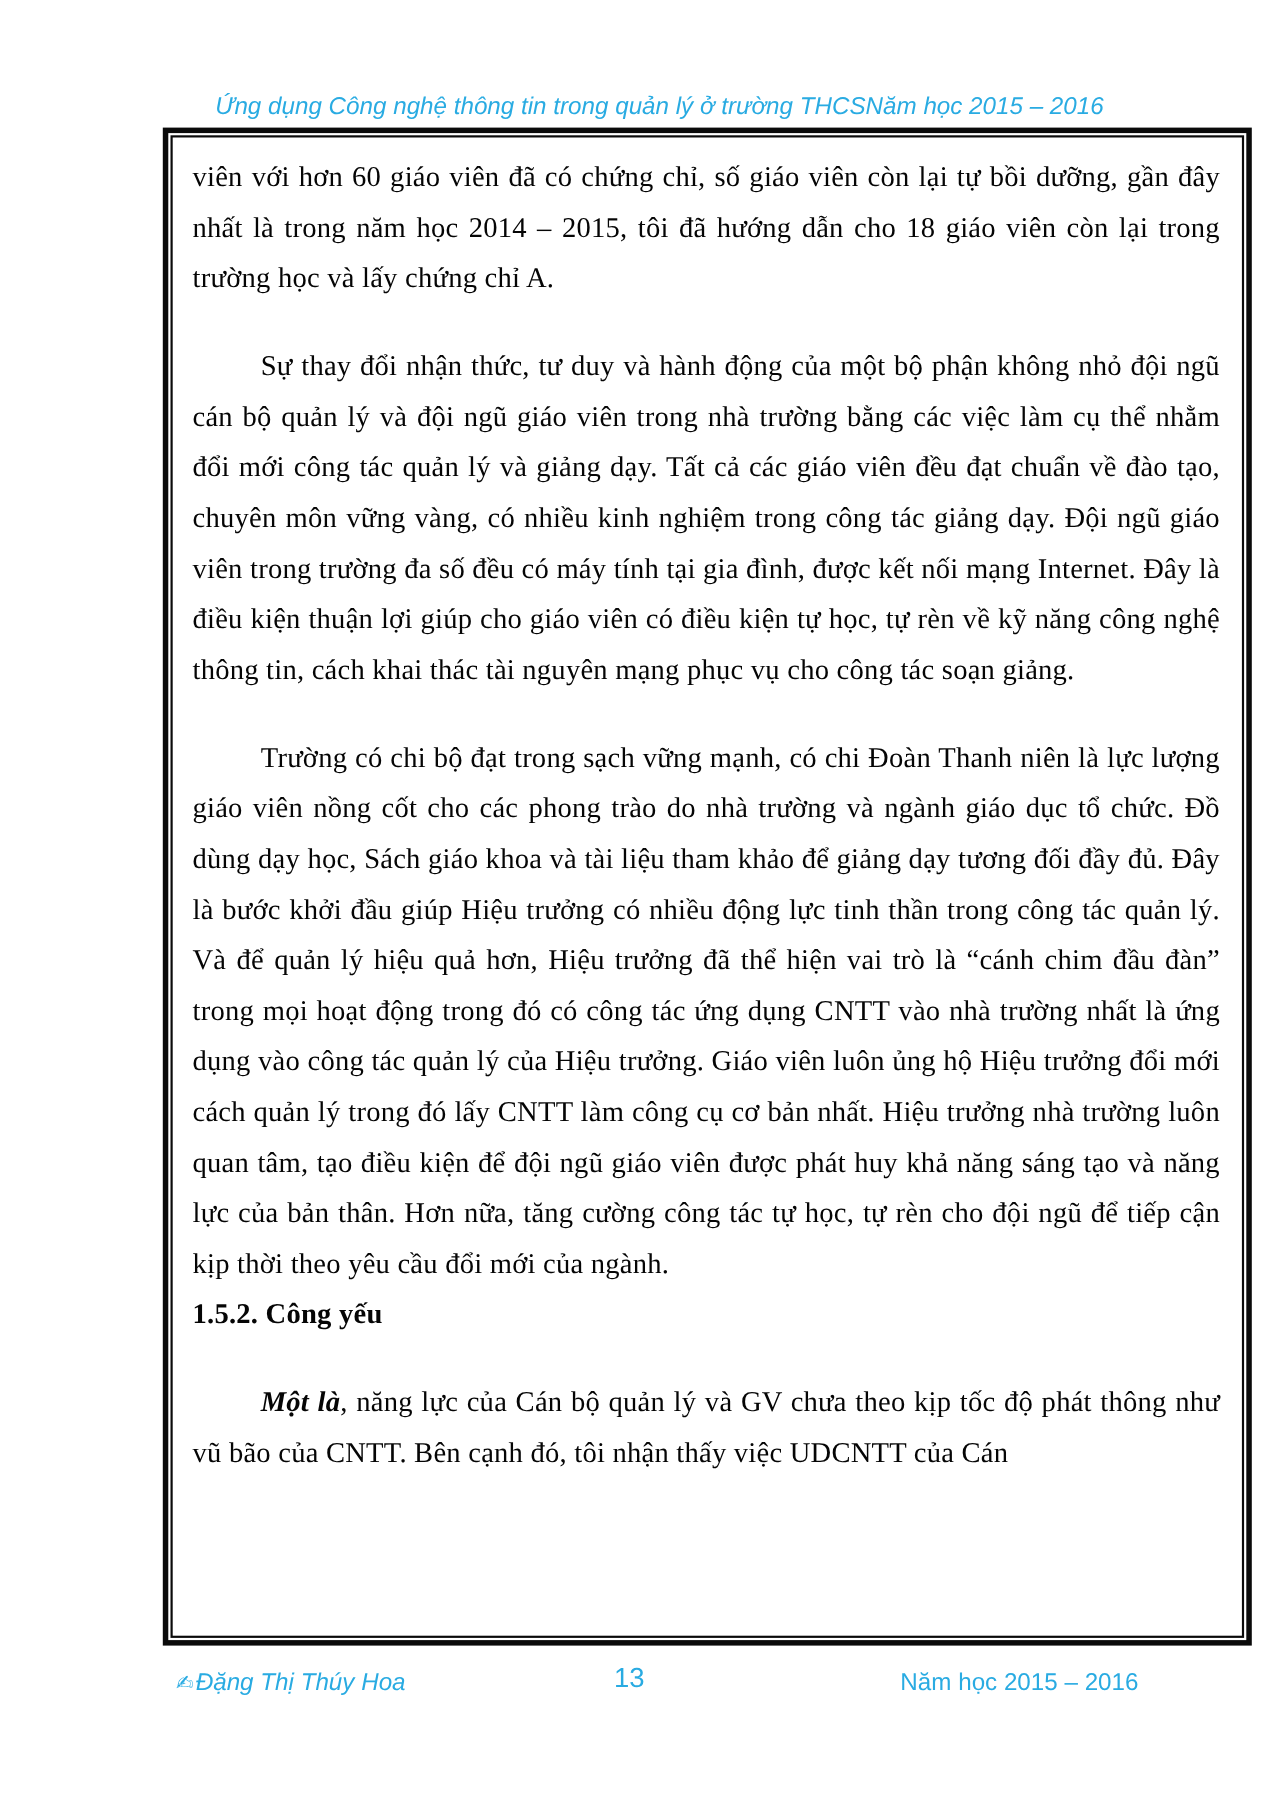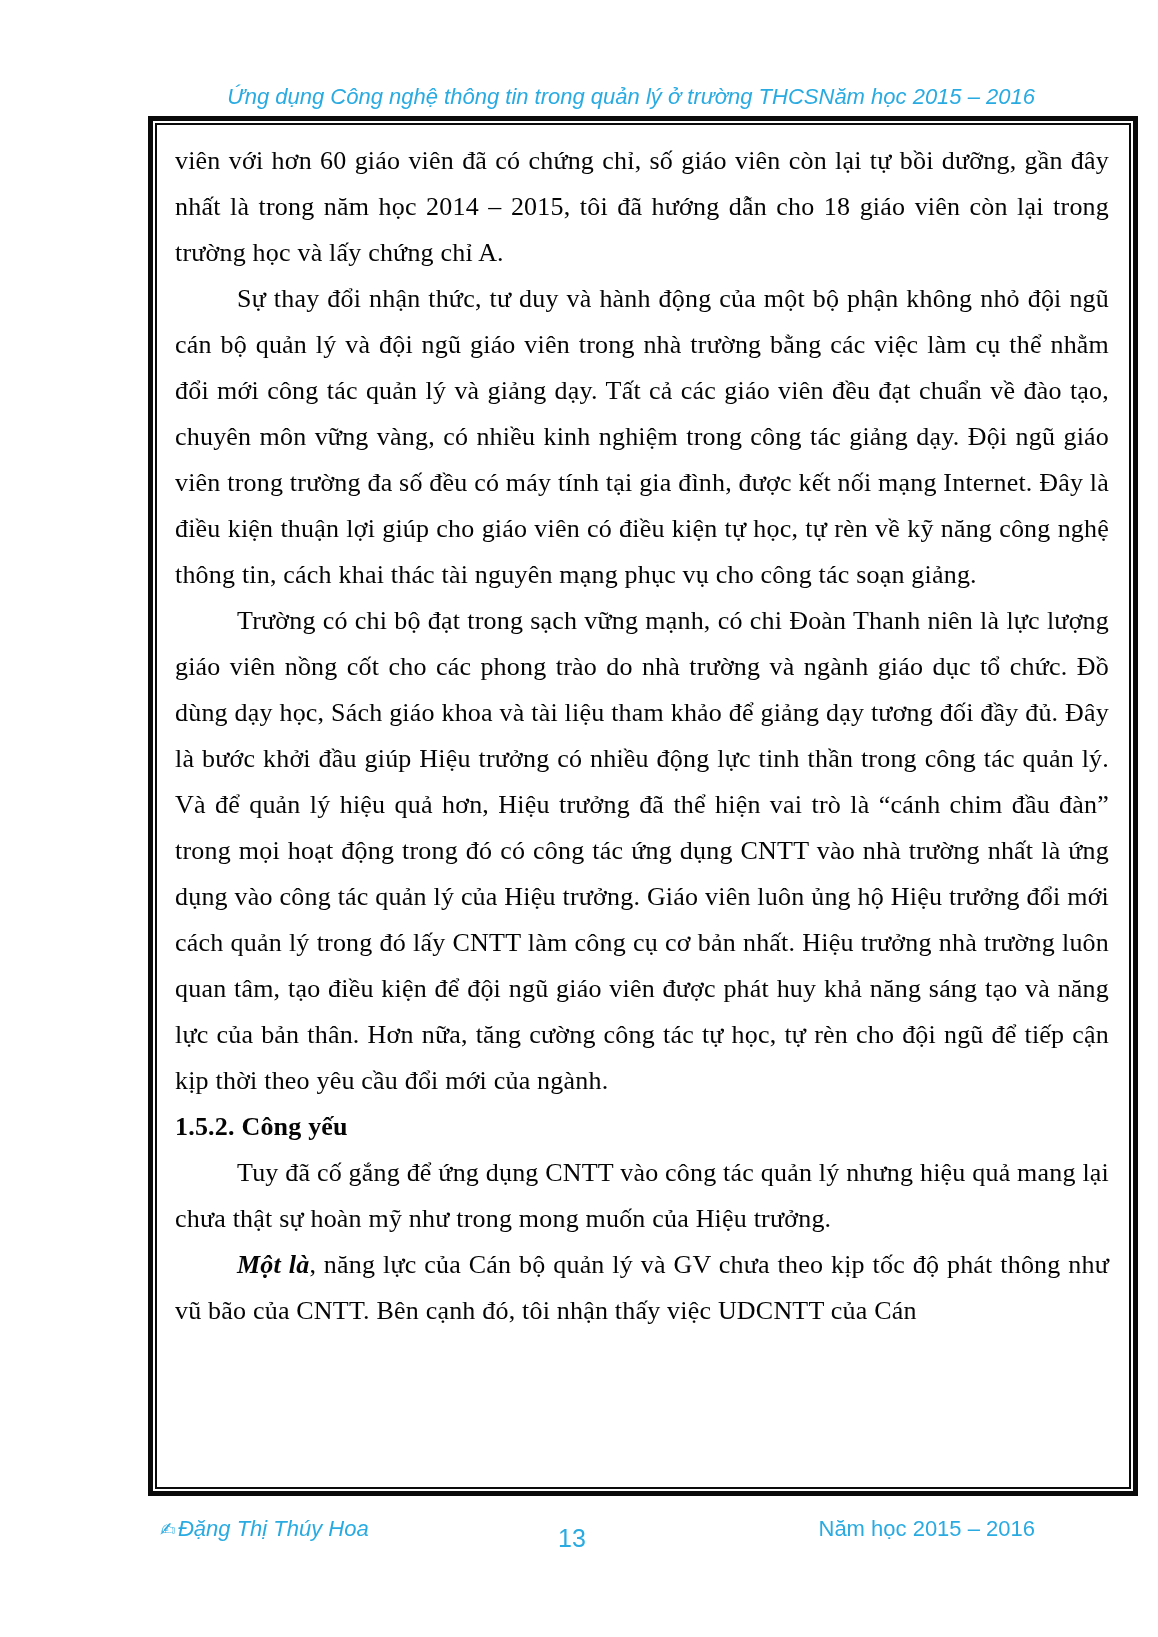--- a/index.html
+++ b/index.html
@@ -16,21 +16,21 @@
     font-family: "Liberation Serif", "DejaVu Serif", serif;
   }
 
   
   .doc-header {
     position: absolute;
     top: 84px;
     left: 164px;
     right: 123px;
     display: flex;
-    justify-content: flex-end;
+    justify-content: center;
     align-items: baseline;
     color: #29abe2;
     font-family: "Liberation Sans", "DejaVu Sans", sans-serif;
     font-style: italic;
     font-size: 22px;
     white-space: nowrap;
   }
 
   
   .content-box {
@@ -52,21 +52,21 @@
     overflow: hidden;
   }
   .content-inner p {
     margin: 0;
     font-size: 26px;
     line-height: 46px;
     text-align: justify;
     color: #050505;
     letter-spacing: 0.2px;
   }
-  .content-inner p.indent { text-indent: 62px; }
+  .content-inner p.indent { text-indent: 62px; margin-top: 34px; }
   .section-heading {
     margin: 0;
     font-size: 26px;
     line-height: 46px;
     font-weight: bold;
     color: #050505;
     text-align: left;
   }
   .lead-italic { font-style: italic; font-weight: bold; }
 
@@ -91,21 +91,21 @@
   }
   .footer-author .pen-glyph {
     font-style: normal;
     font-size: 19px;
     margin-right: 2px;
   }
   .footer-page {
     position: absolute;
     left: 0;
     right: 14px;
-    top: 12px;
+    top: 0;
     text-align: center;
     font-size: 25px;
   }
   .footer-year {
     position: absolute;
     right: 123px;
     top: 4px;
     white-space: nowrap;
   }
 </style>
@@ -118,21 +118,20 @@
     <span>Ứng dụng Công nghệ thông tin trong quản lý ở trường THCS</span>
     <span>Năm học 2015 – 2016</span>
   </div>
 
   <div class="content-box">
     <div class="content-inner">
       <p>viên với hơn 60 giáo viên đã có chứng chỉ, số giáo viên còn lại tự bồi dưỡng, gần đây nhất là trong năm học 2014 – 2015, tôi đã hướng dẫn cho 18 giáo viên còn lại trong trường học và lấy chứng chỉ A.</p>
       <p class="indent">Sự thay đổi nhận thức, tư duy và hành động của một bộ phận không nhỏ đội ngũ cán bộ quản lý và đội ngũ giáo viên trong nhà trường bằng các việc làm cụ thể nhằm đổi mới công tác quản lý và giảng dạy. Tất cả các giáo viên đều đạt chuẩn về đào tạo, chuyên môn vững vàng, có nhiều kinh nghiệm trong công tác giảng dạy. Đội ngũ giáo viên trong trường đa số đều có máy tính tại gia đình, được kết nối mạng Internet. Đây là điều kiện thuận lợi giúp cho giáo viên có điều kiện tự học, tự rèn về kỹ năng công nghệ thông tin, cách khai thác tài nguyên mạng phục vụ cho công tác soạn giảng.</p>
       <p class="indent">Trường có chi bộ đạt trong sạch vững mạnh, có chi Đoàn Thanh niên là lực lượng giáo viên nồng cốt cho các phong trào do nhà trường và ngành giáo dục tổ chức. Đồ dùng dạy học, Sách giáo khoa và tài liệu tham khảo để giảng dạy tương đối đầy đủ. Đây là bước khởi đầu giúp Hiệu trưởng có nhiều động lực tinh thần trong công tác quản lý. Và để quản lý hiệu quả hơn, Hiệu trưởng đã thể hiện vai trò là “cánh chim đầu đàn” trong mọi hoạt động trong đó có công tác ứng dụng CNTT vào nhà trường nhất là ứng dụng vào công tác quản lý của Hiệu trưởng. Giáo viên luôn ủng hộ Hiệu trưởng đổi mới cách quản lý trong đó lấy CNTT làm công cụ cơ bản nhất. Hiệu trưởng nhà trường luôn quan tâm, tạo điều kiện để đội ngũ giáo viên được phát huy khả năng sáng tạo và năng lực của bản thân. Hơn nữa, tăng cường công tác tự học, tự rèn cho đội ngũ để tiếp cận kịp thời theo yêu cầu đổi mới của ngành.</p>
       <p class="section-heading">1.5.2. Công yếu</p>
-      <p class="indent">Tuy đã cố gắng để ứng dụng CNTT vào công tác quản lý nhưng hiệu quả mang lại chưa thật sự hoàn mỹ như trong mong muốn của Hiệu trưởng.</p>
       <p class="indent"><span class="lead-italic">Một là</span><span>, năng lực của Cán bộ quản lý và GV chưa theo kịp tốc độ phát thông như vũ bão của CNTT. Bên cạnh đó, tôi nhận thấy việc UDCNTT của Cán</span></p>
     </div>
   </div>
 
   <div class="doc-footer">
     <span class="footer-author"><span class="pen-glyph">✍</span><span>Đặng Thị Thúy Hoa</span></span>
     <span class="footer-page">13</span>
     <span class="footer-year">Năm học 2015 – 2016</span>
   </div>
 

